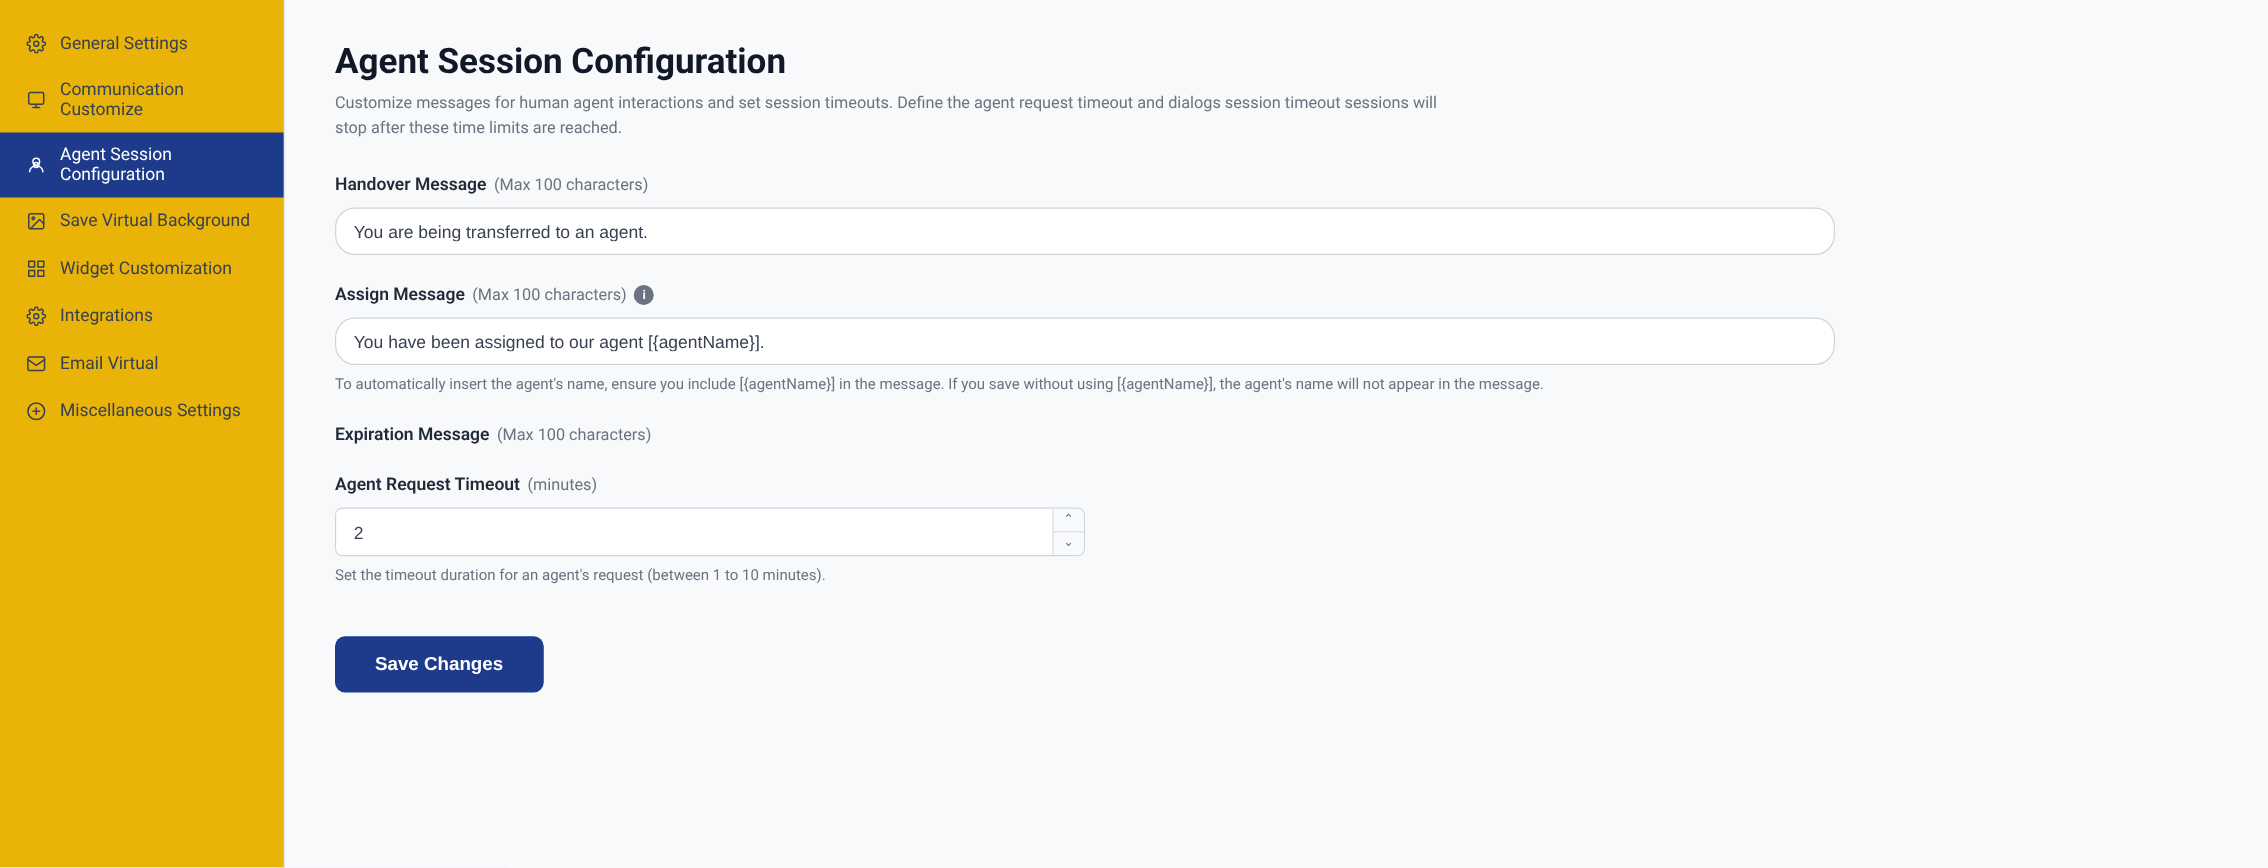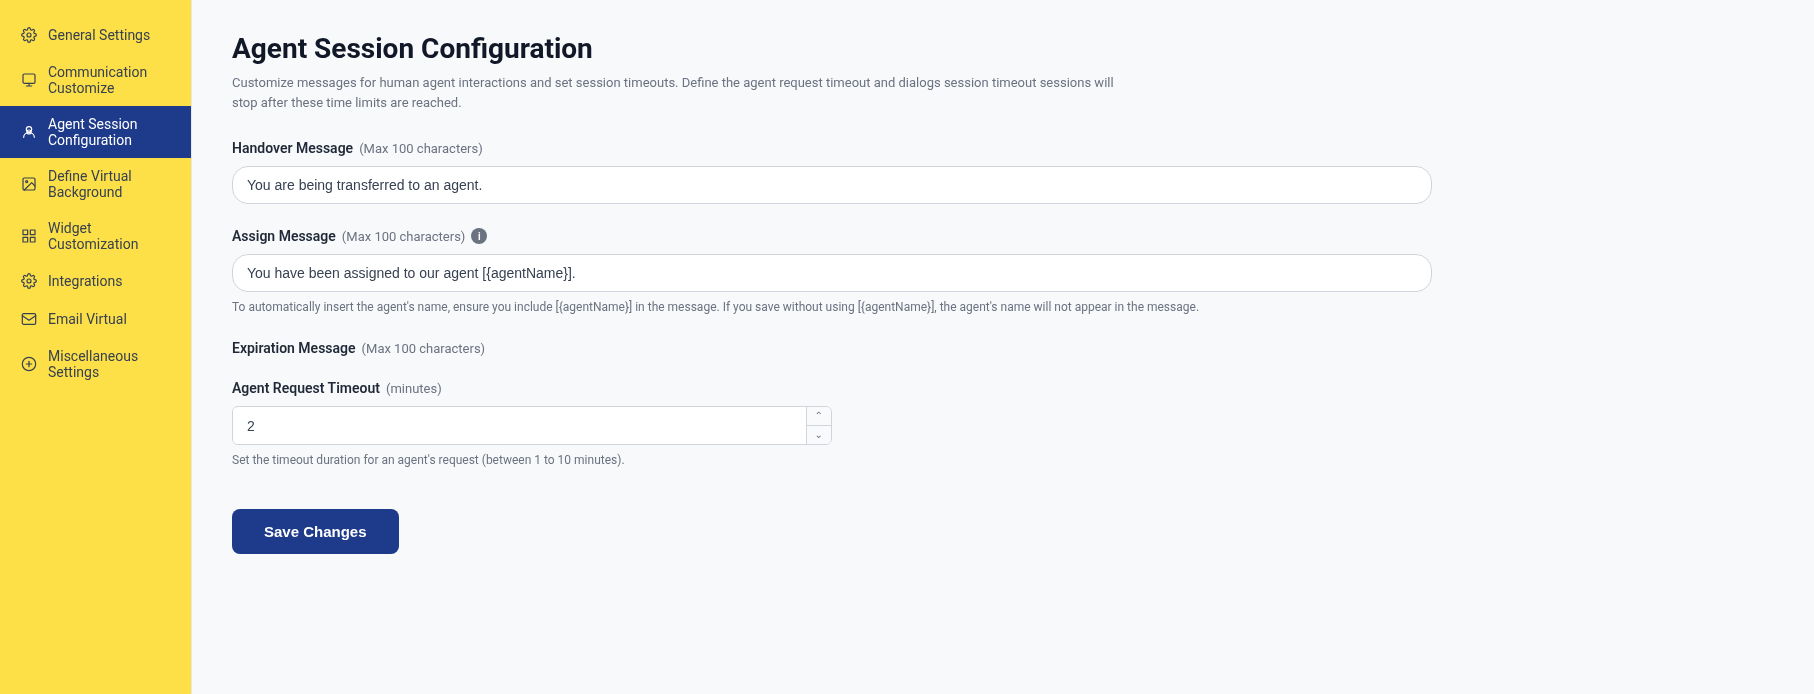--- a/index.html
+++ b/index.html
@@ -6,22 +6,22 @@
     body {
       font-family: -apple-system, BlinkMacSystemFont, 'Segoe UI', Roboto, sans-serif;
       background: #f0f2f5;
       display: flex;
       height: 694px;
       overflow: hidden;
     }
 
     
     .sidebar {
-      width: 192px;
-      background: #fde047;
+      width: 228px;
+      background: #eab308;
       border-right: 1px solid #e5e7eb;
       padding: 16px 0;
       flex-shrink: 0;
       height: 100%;
       overflow-y: auto;
     }
 
     .sidebar-item {
       display: flex;
       align-items: center;
@@ -233,21 +233,21 @@
   </div>
 
   <div class="sidebar-item">
     <span class="icon">
       <svg viewBox="0 0 24 24">
           <rect x="3" y="3" width="18" height="18" rx="2"></rect>
           <circle cx="8.5" cy="8.5" r="1.5"></circle>
           <path d="M21 15l-5-5L5 21"></path>
         </svg>
     </span>
-    <span>Define Virtual Background</span>
+    <span>Save Virtual Background</span>
   </div>
 
   <div class="sidebar-item">
     <span class="icon">
       <svg viewBox="0 0 24 24">
           <rect x="3" y="3" width="7" height="7"></rect>
           <rect x="14" y="3" width="7" height="7"></rect>
           <rect x="3" y="14" width="7" height="7"></rect>
           <rect x="14" y="14" width="7" height="7"></rect>
         </svg>

